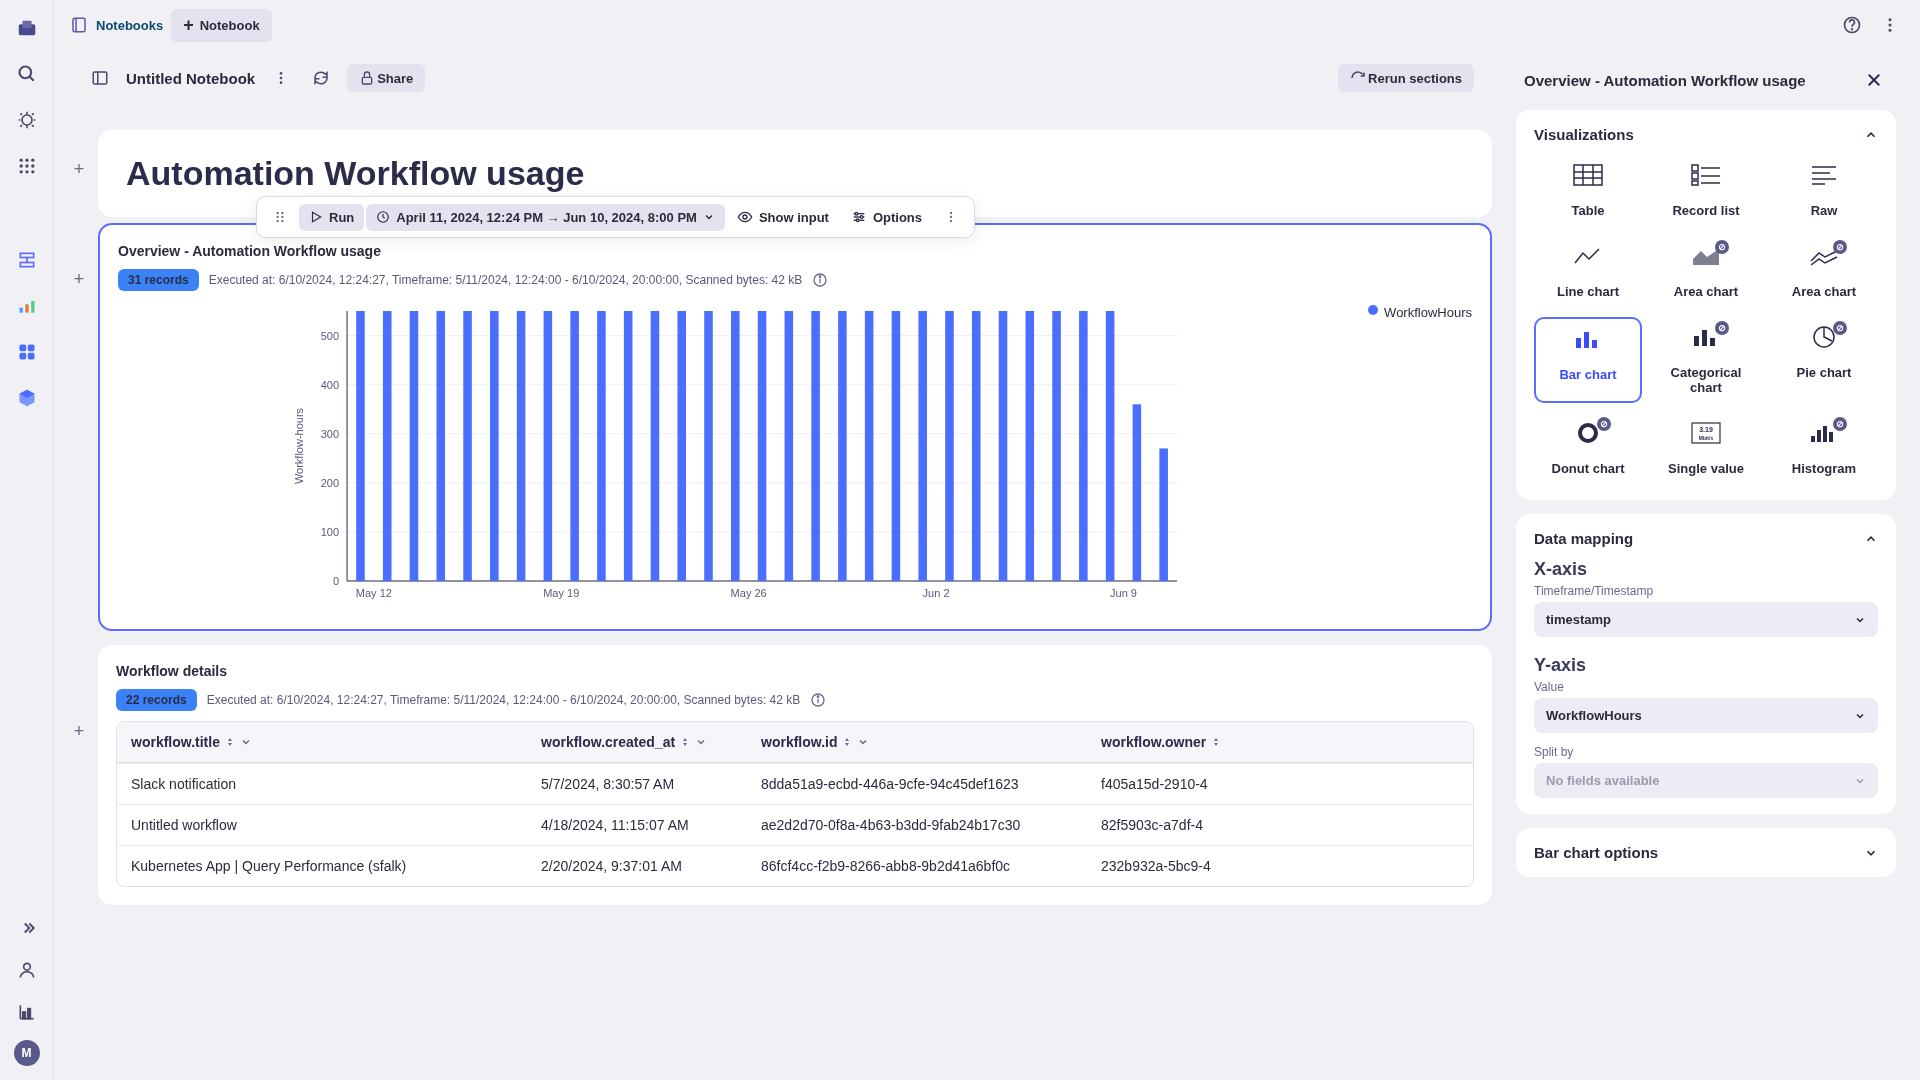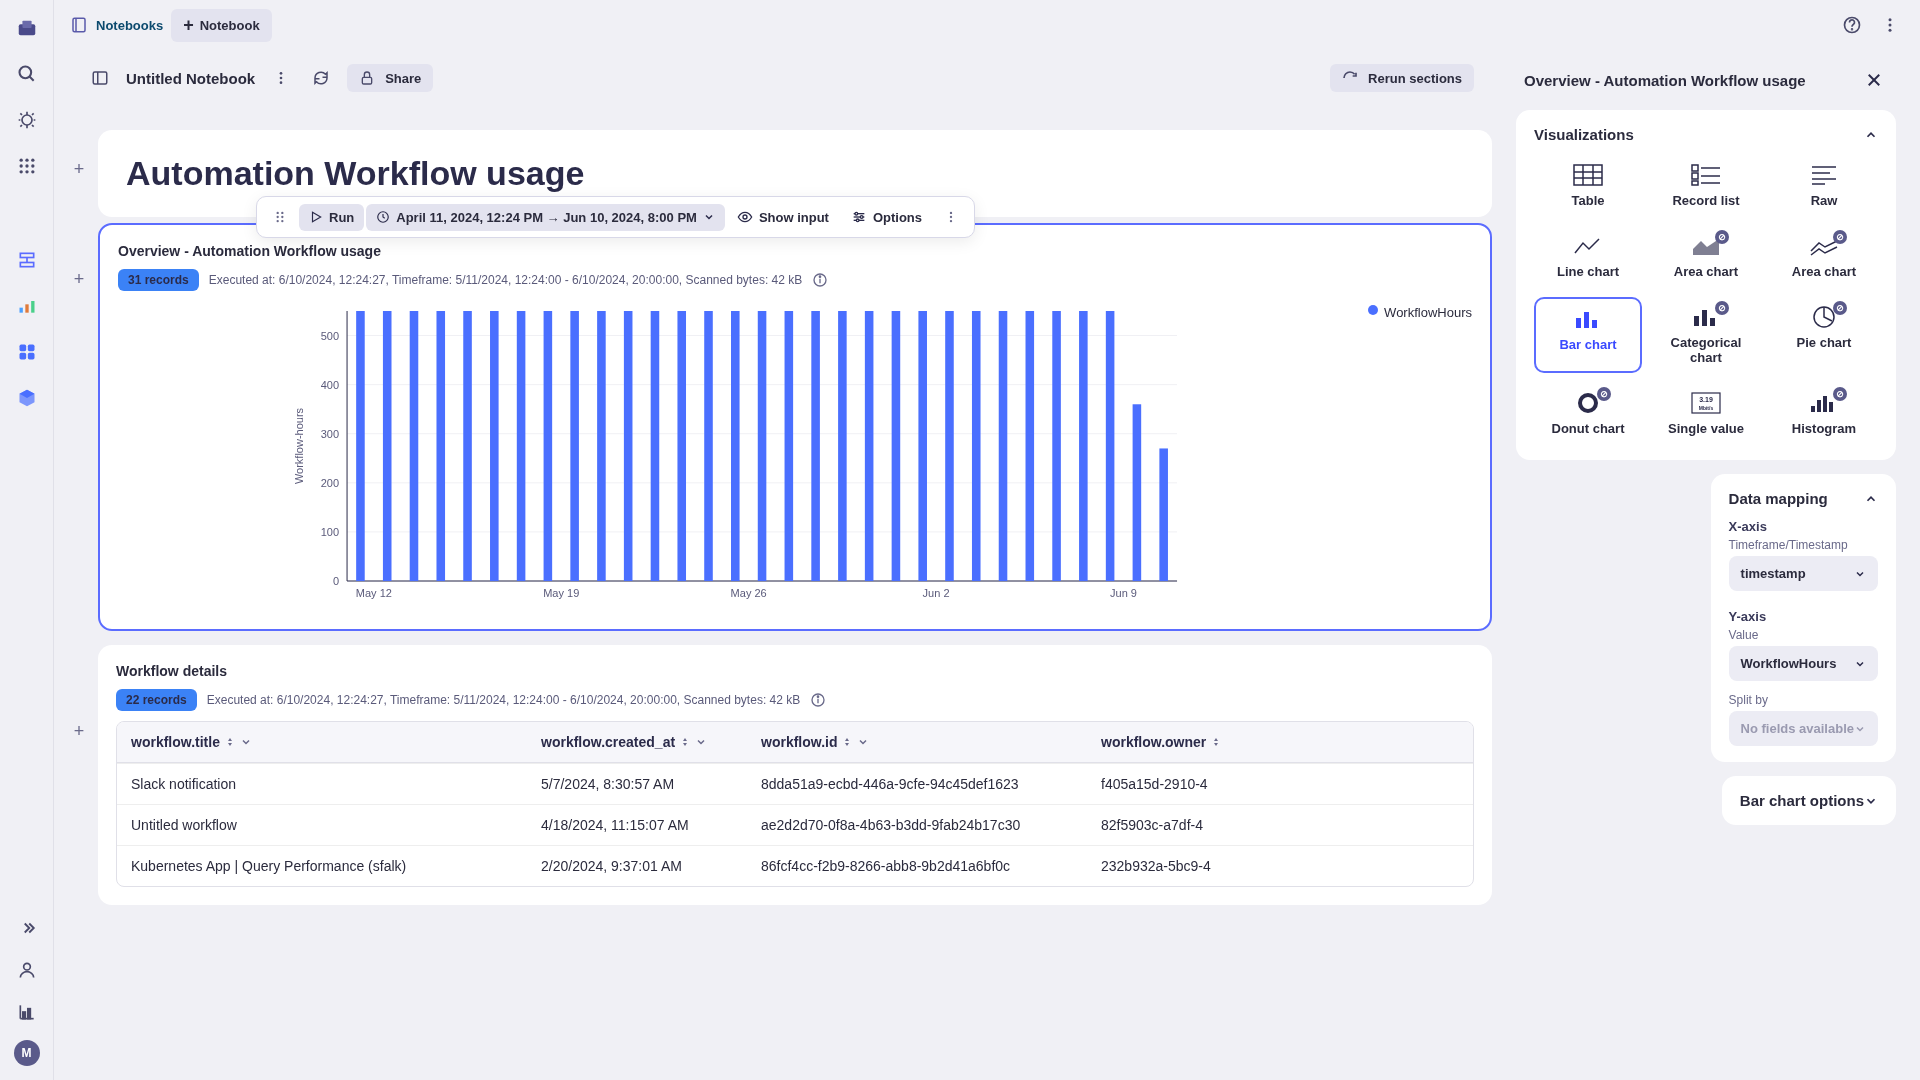--- a/index.html
+++ b/index.html
@@ -12,21 +12,21 @@
 .rail-avatar { width: 26px; height: 26px; border-radius: 50%; background: #5a5a8a; color: #fff; display: flex; align-items: center; justify-content: center; font-size: 12px; font-weight: 600; }
 .main { flex: 1; display: flex; flex-direction: column; }
 .topbar { height: 50px; display: flex; align-items: center; padding: 0 16px; gap: 8px; }
 .topbar-link { display: flex; align-items: center; gap: 8px; color: #0c4a6e; font-weight: 600; justify-content: flex-end; }
 .topbar-btn { display: flex; align-items: center; gap: 6px; background: #e3e3ef; border-radius: 6px; padding: 6px 12px; font-weight: 600; cursor: pointer; }
 .topbar-right { margin-left: auto; display: flex; gap: 10px; align-items: center; }
 .content-row { flex: 1; display: flex; gap: 14px; padding: 0 14px 14px 14px; min-height: 0; }
 .nb-col { flex: 1; display: flex; flex-direction: column; min-width: 0; }
 .nb-header { background: #f0f0f5; border-radius: 12px; padding: 14px 18px; display: flex; align-items: center; gap: 12px; }
 .nb-title { font-weight: 600; font-size: 15px; }
-.btn-secondary { display: flex; align-items: center; gap: 10px; background: #e3e3ef; border-radius: 6px; padding: 6px 12px; font-weight: 600; cursor: pointer; text-align: center; }
+.btn-secondary { display: flex; align-items: center; gap: 2px; background: #e3e3ef; border-radius: 6px; padding: 6px 12px; font-weight: 600; cursor: pointer; text-align: center; }
 .nb-body { flex: 1; overflow-y: auto; display: flex; flex-direction: column; gap: 14px; padding-left: 30px; position: relative; margin-top: 24px; }
 .add-dot { position: absolute; left: 0; width: 22px; height: 22px; display: flex; align-items: center; justify-content: center; color: #6a6a8a; cursor: pointer; }
 .title-block { background: #fff; border-radius: 14px; padding: 24px 28px; }
 .big-title { font-size: 34px; font-weight: 800; color: #2b2b4a; }
 .floating-bar { position: absolute; left: 188px; top: 66px; background: #fff; border: 1px solid #d8d8e8; border-radius: 10px; box-shadow: 0 4px 16px rgba(0,0,0,0.08); display: flex; align-items: center; gap: 2px; padding: 6px; z-index: 10; }
 .fb-btn { display: flex; align-items: center; gap: 6px; padding: 6px 10px; border-radius: 6px; font-weight: 600; cursor: pointer; }
 .fb-primary { background: #e3e3ef; }
 .fb-pill { background: #e3e3ef; border-radius: 6px; padding: 6px 10px; display: flex; align-items: center; gap: 6px; font-weight: 600; }
 .section { background: #fff; border-radius: 14px; padding: 18px; }
 .section.selected { border: 2px solid #5b6cff; }
@@ -40,29 +40,29 @@
 .table { width: 100%; border: 1px solid #e0e0e8; border-radius: 8px; overflow: hidden; margin-top: 10px; }
 .thead, .trow { display: flex; }
 .thead { background: #f6f6fa; border-bottom: 1px solid #e0e0e8; }
 .th, .td { padding: 12px 14px; font-size: 14px; }
 .th { font-weight: 700; display: flex; align-items: center; gap: 4px; color: #2b2b4a; }
 .c0 { width: 410px; } .c1 { width: 220px; } .c2 { width: 340px; } .c3 { flex: 1; }
 .trow { border-top: 1px solid #eee; }
 .side { width: 400px; background: #f0f0f5; display: flex; flex-direction: column; min-height: 0; }
 .side-header { height: 60px; display: flex; align-items: center; padding: 0 18px; justify-content: space-between; }
 .side-header span { font-weight: 600; font-size: 15px; }
-.side-body { flex: 1; overflow-y: auto; padding: 0 10px 14px 10px; display: flex; flex-direction: column; gap: 14px; align-items: flex-end; }
+.side-body { flex: 1; overflow-y: auto; padding: 0 10px 14px 10px; display: flex; flex-direction: column; gap: 14px; }
 .panel { background: #fff; border-radius: 14px; padding: 16px 18px; }
 .panel-title { font-weight: 700; font-size: 15px; display: flex; justify-content: space-between; align-items: center; margin-bottom: 12px; }
 .viz-grid { display: grid; grid-template-columns: repeat(3,1fr); gap: 10px; }
-.viz { display: flex; flex-direction: column; align-items: center; gap: 6px; padding: 8px 4px; border-radius: 10px; cursor: pointer; font-weight: 600; font-size: 13px; text-align: center; }
+.viz { display: flex; flex-direction: column; align-items: center; gap: 16px; padding: 8px 4px; border-radius: 10px; cursor: pointer; font-weight: 600; font-size: 13px; text-align: center; }
 .viz.selected { border: 2px solid #5b6cff; color: #3a4aff; }
 .viz-icon { width: 34px; height: 24px; display: flex; align-items: center; justify-content: center; color: #2b2b4a; position: relative; }
 .disabled-badge { position: absolute; top: -4px; right: -6px; width: 14px; height: 14px; border-radius: 50%; background: #5a5a8a; color: #fff; font-size: 9px; display: flex; align-items: center; justify-content: center; }
-.field-label { font-weight: 700; font-size: 13px; color: #3a3a5a; margin: 8px 0 4px; }
+.field-label { font-weight: 700; font-size: 18px; color: #3a3a5a; margin: 8px 0 4px; }
 .sub-label { font-size: 12px; color: #6a6a8a; margin-bottom: 4px; }
 .select { background: #ececf4; border-radius: 8px; padding: 10px 12px; display: flex; justify-content: space-between; align-items: center; font-weight: 600; cursor: pointer; }
 .select.disabled { color: #9a9ab0; }
 .icon-plus { font-size: 18px; }
 svg { display: block; }
 </style>
 </head>
 <body>
 
 <div class="app">

